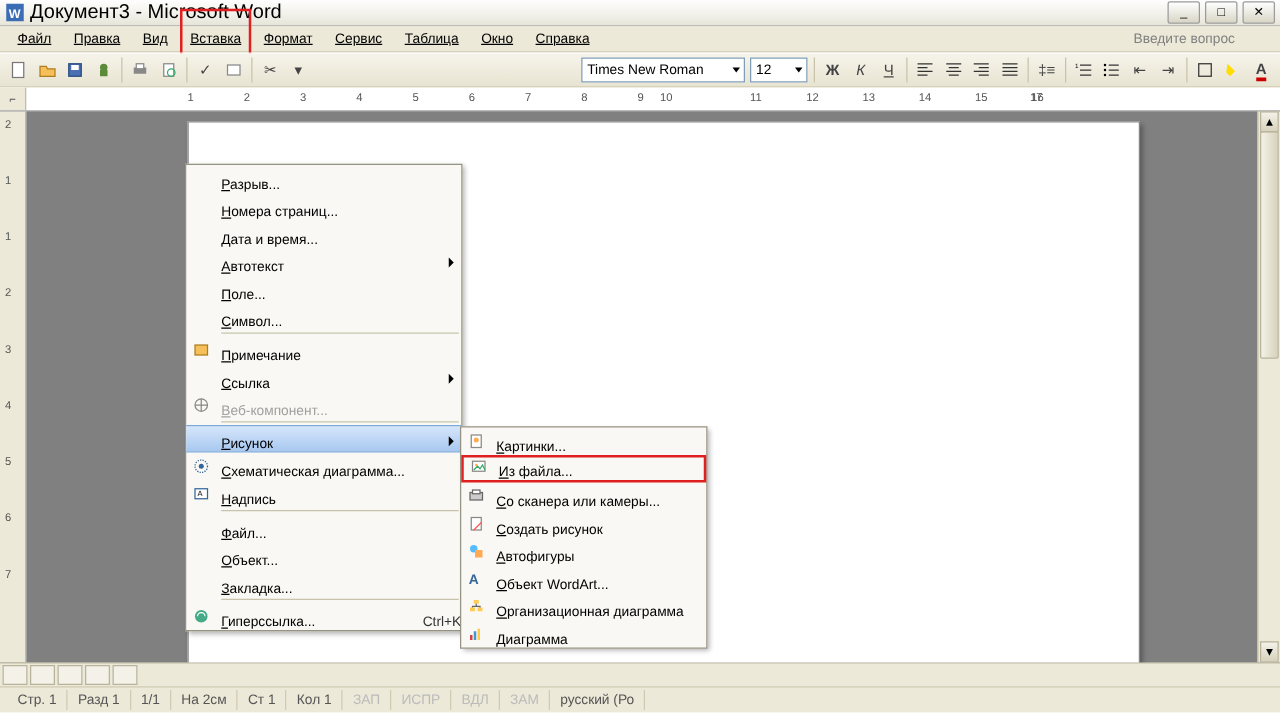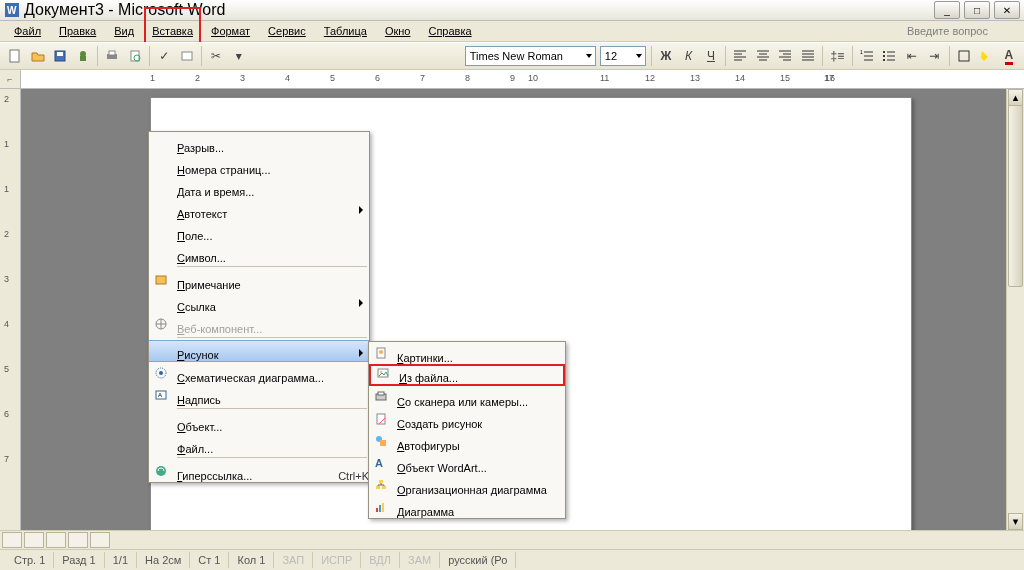--- a/index.html
+++ b/index.html
@@ -310,25 +310,29 @@
             <svg viewBox="0 0 14 14" width="14" height="14">
               <rect x="2" y="3" width="10" height="8" fill="#fff" stroke="#369"></rect>
               <text x="4" y="9" font-size="6">A</text>
             </svg>
           </span>
           <span class="dlabel"><u>Н</u>адпись</span>
         </div>
         <div class="dsep"></div>
         <div class="ditem">
           <span class="dicon"></span>
+          <span class="dlabel"><u>Ф</u>айл...</span>
+        </div>
+        <div class="ditem">
+          <span class="dicon"></span>
           <span class="dlabel"><u>О</u>бъект...</span>
         </div>
         <div class="ditem">
           <span class="dicon"></span>
-          <span class="dlabel"><u>Ф</u>айл...</span>
+          <span class="dlabel"><u>З</u>акладка...</span>
         </div>
         <div class="dsep"></div>
         <div class="ditem">
           <span class="dicon">
             <svg viewBox="0 0 14 14" width="14" height="14">
               <circle cx="7" cy="7" r="5" fill="#4a8"></circle>
               <path d="M4 7a3 3 0 016 0" stroke="#fff" fill="none"></path>
             </svg>
           </span>
           <span class="dlabel"><u>Г</u>иперссылка...</span>

